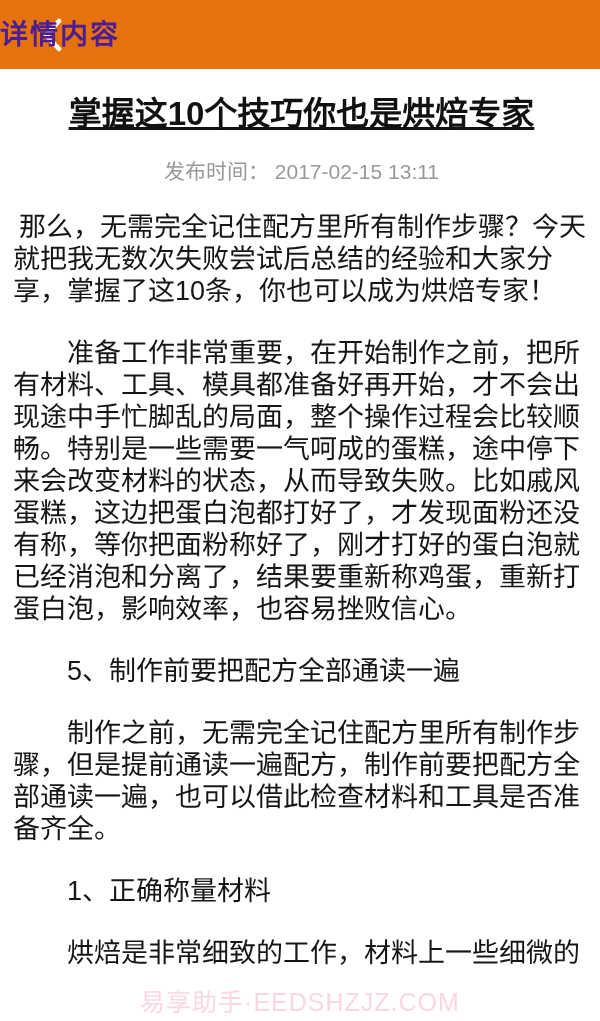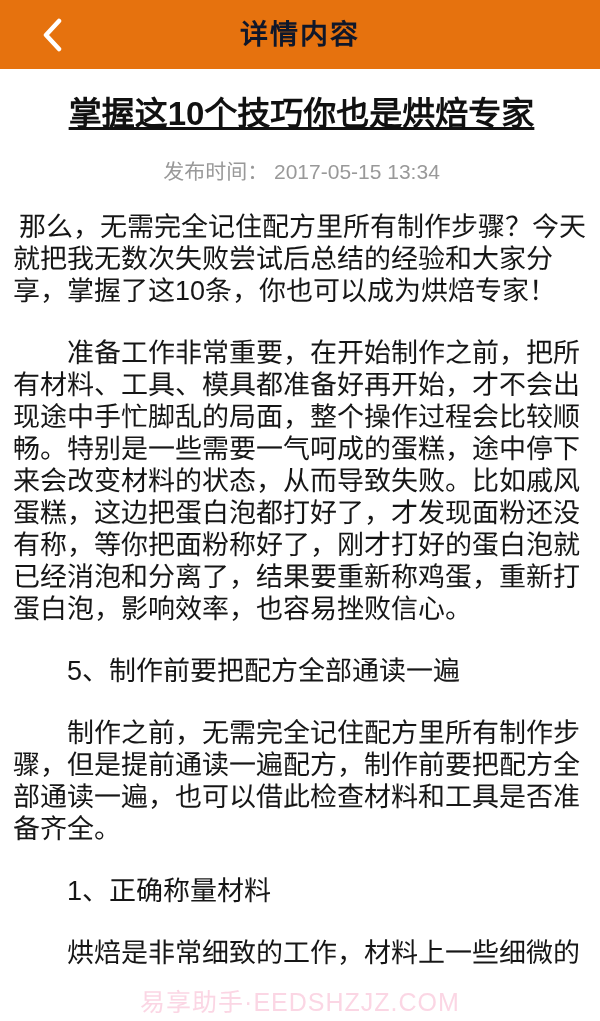--- a/index.html
+++ b/index.html
@@ -32,22 +32,21 @@
     justify-content: center;
     cursor: pointer;
   }
   .header-title {
     position: absolute;
     left: 0;
     right: 0;
     top: 0;
     height: 69px;
     line-height: 69px;
-    text-align: center;
-    color: #0f172a;
+    color: #4c1d95;
     font-size: 28px;
     font-weight: bold;
     letter-spacing: 2px;
   }
   
   .article {
     position: relative;
     padding: 0 10px 0 13px;
     color: #1b1b1b;
   }
@@ -110,21 +109,21 @@
         <svg width="22" height="34" viewBox="0 0 22 34">
           <polyline points="18,3 5,17 18,31" fill="none" stroke="#ffffff" stroke-width="4.5" stroke-linecap="round" stroke-linejoin="round"></polyline>
         </svg>
       </span>
     </div>
     <div class="header-title">详情内容</div>
   </div>
 
   <div class="article">
     <div class="article-title">掌握这10个技巧你也是烘焙专家</div>
-    <div class="publish-line">发布时间： 2017-05-15 13:34</div>
+    <div class="publish-line">发布时间： 2017-02-15 13:11</div>
     <div class="article-body">
         <div class="block intro">那么，无需完全记住配方里所有制作步骤？今天就把我无数次失败尝试后总结的经验和大家分享，掌握了这10条，你也可以成为烘焙专家！</div>
         <div class="block para">准备工作非常重要，在开始制作之前，把所有材料、工具、模具都准备好再开始，才不会出现途中手忙脚乱的局面，整个操作过程会比较顺畅。特别是一些需要一气呵成的蛋糕，途中停下来会改变材料的状态，从而导致失败。比如戚风蛋糕，这边把蛋白泡都打好了，才发现面粉还没有称，等你把面粉称好了，刚才打好的蛋白泡就已经消泡和分离了，结果要重新称鸡蛋，重新打蛋白泡，影响效率，也容易挫败信心。</div>
         <div class="block heading">5、制作前要把配方全部通读一遍</div>
         <div class="block para">制作之前，无需完全记住配方里所有制作步骤，但是提前通读一遍配方，制作前要把配方全部通读一遍，也可以借此检查材料和工具是否准备齐全。</div>
         <div class="block heading">1、正确称量材料</div>
         <div class="block para">烘焙是非常细致的工作，材料上一些细微的</div>
       </div>
   </div>
 

